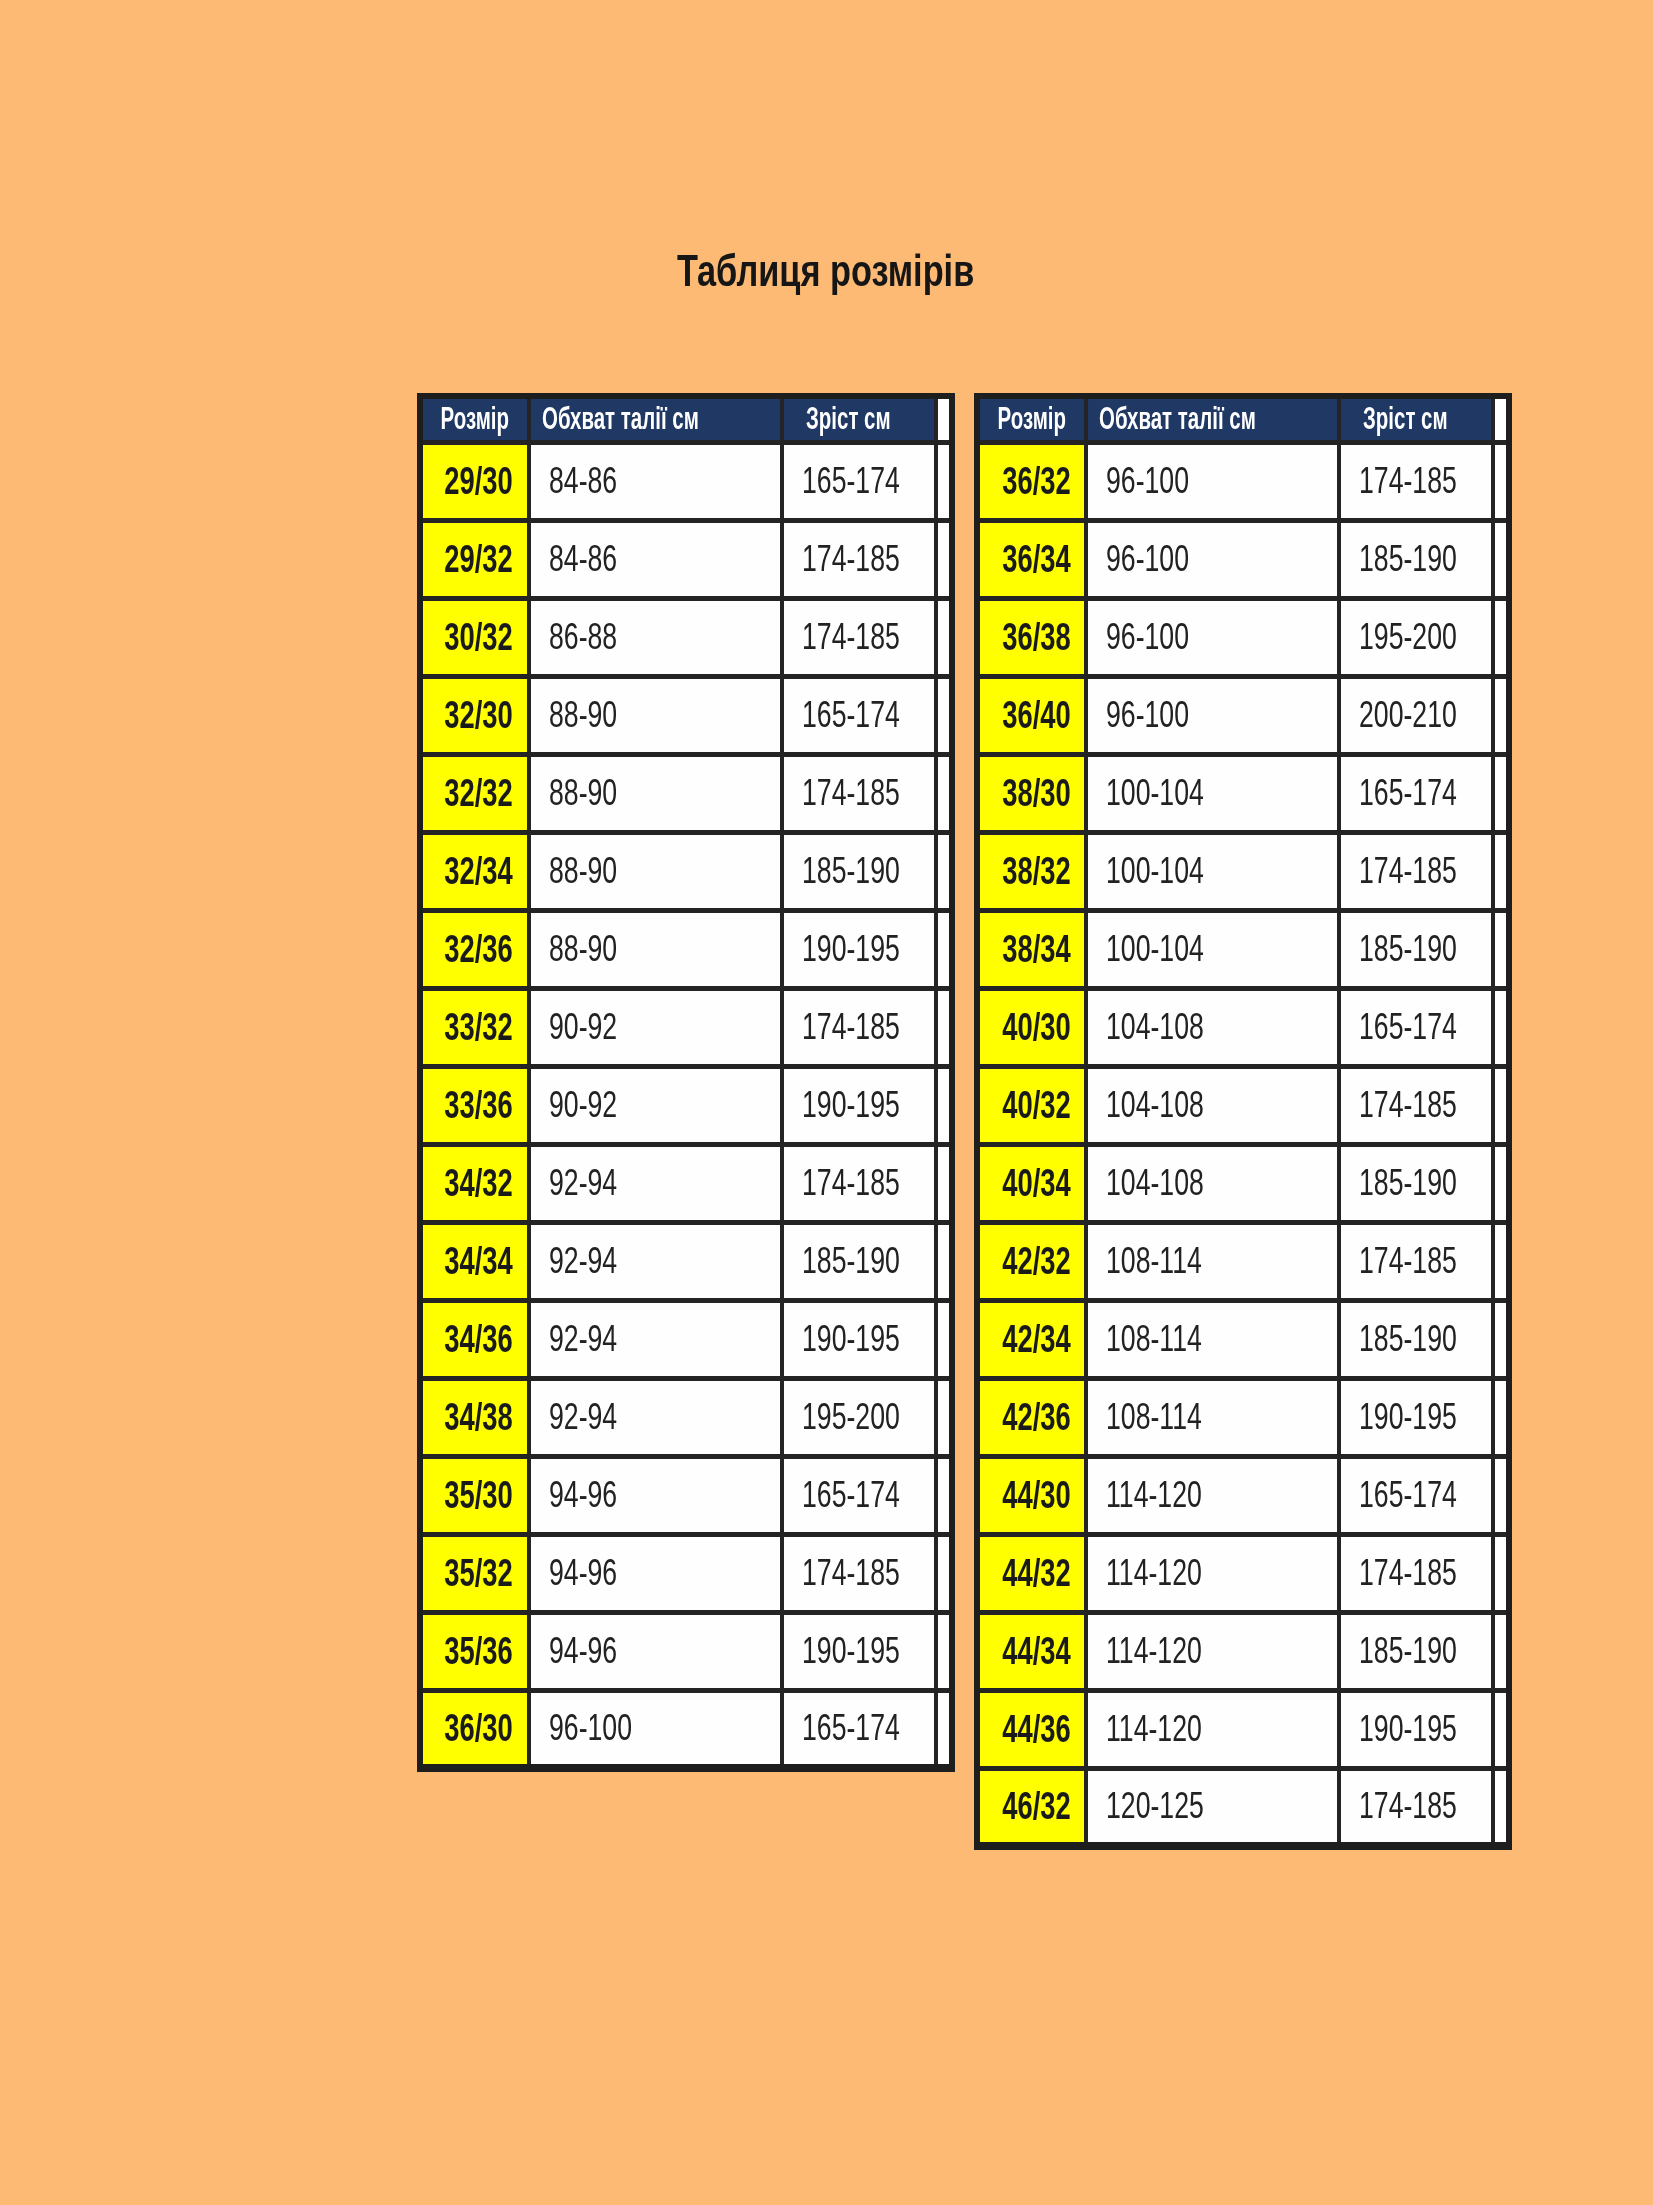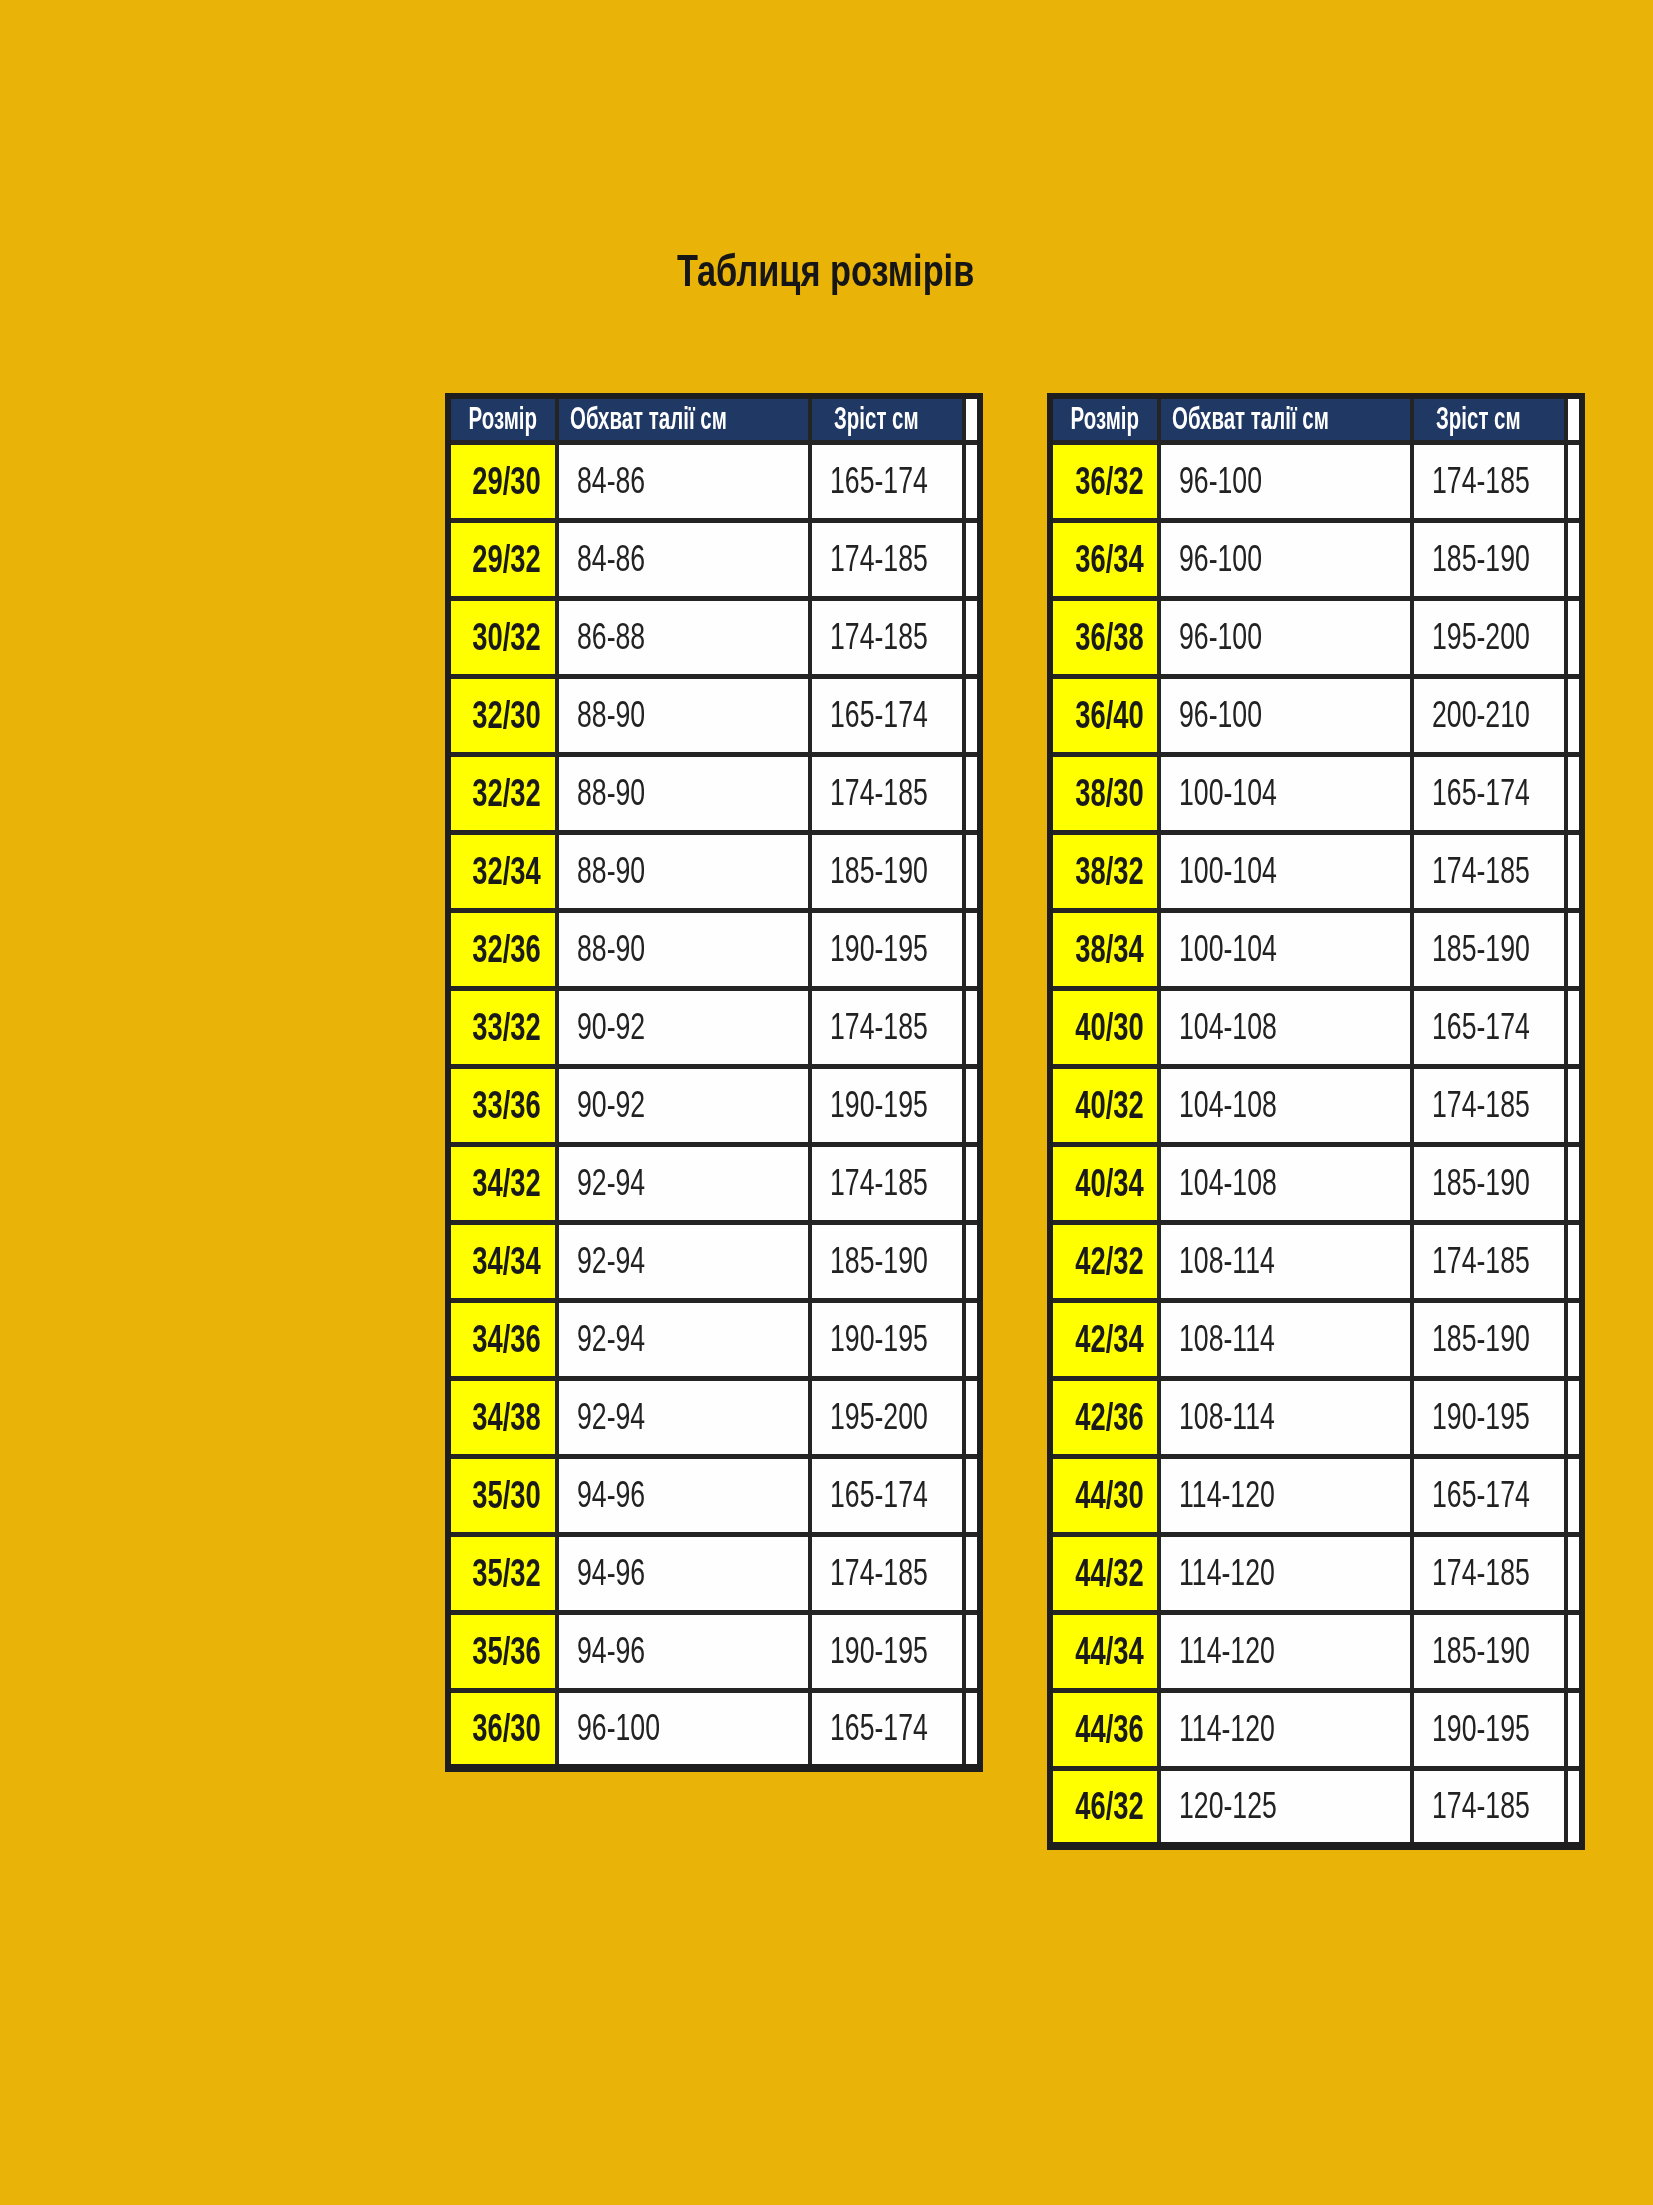--- a/index.html
+++ b/index.html
@@ -6,21 +6,21 @@
   html, body {
     margin: 0; padding: 0;
     width: 1654px; height: 2205px;
     background: #ffffff;
     font-family: "Liberation Sans", sans-serif;
     overflow: hidden;
   }
   .canvas {
     position: relative;
     width: 1654px; height: 2205px;
-    background: #eab308;
+    background: #fdba74;
   }
   .wrap {
     position: absolute;
     left: 417px;
     top: 245px;
     width: 817px;
   }
   h1.title {
     margin: 0 0 96px 0;
     text-align: center;
@@ -30,23 +30,22 @@
     line-height: 52px;
     white-space: nowrap;
   }
   h1.title .txt {
     display: inline-block;
     transform: scaleX(0.78);
     transform-origin: 50% 50%;
   }
   .tables {
     display: flex;
-    gap: 64px;
+    gap: 19px;
     align-items: flex-start;
-    margin-left: 28px;
   }
   table.size-table {
     border-collapse: collapse;
     border: 6.5px solid #1e1e1e;
     border-bottom-width: 8.2px;
     background: #ffffff;
     table-layout: fixed;
   }
   col.c-size   { width: 85px; }
   col.c-waist  { width: 157px; }

